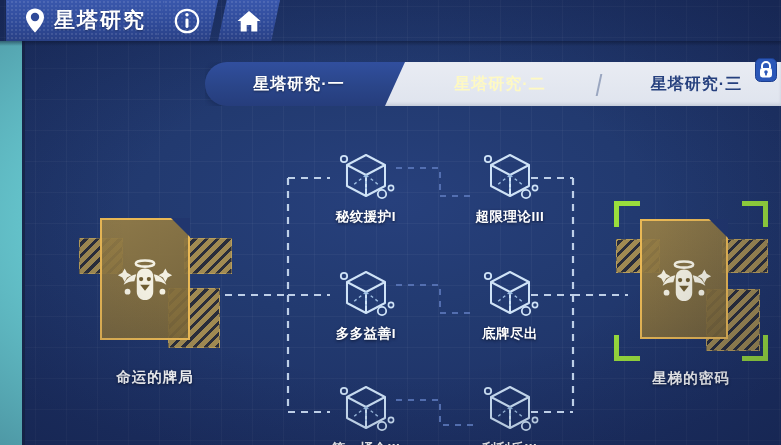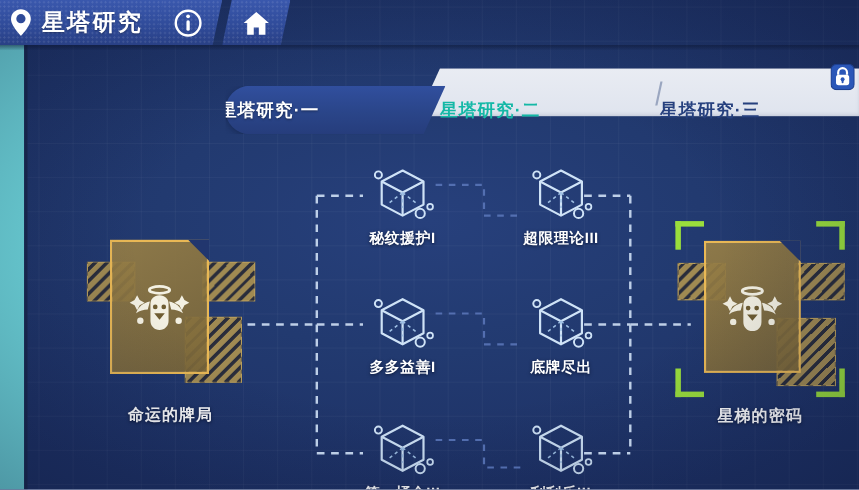--- a/index.html
+++ b/index.html
@@ -39,21 +39,21 @@
     background: #6fd8dd;
   }
   .left-strip-edge {
     position: absolute;
     left: 22px; top: 41px; width: 3px; height: 404px;
     background: #19284f;
   }
 
   
   .header {
-    position: absolute; left: 0; top: 0;
+    position: absolute; left: 16px; top: 0;
     width: 699px; height: 41px;
     z-index: 20;
   }
   .header-plate {
     position: absolute; left: -10px; top: 0;
     width: 205px; height: 41px;
     background: linear-gradient(180deg, #3a58ad 0%, #2f4a98 60%, #294085 100%);
     clip-path: polygon(0 0, 100% 0, 88% 100%, 0 100%);
   }
   .header-plate::after {
@@ -104,22 +104,22 @@
     z-index: 19;
   }
 
   
   .tabbar {
     position: absolute; left: 0; top: 62px;
     width: 781px; height: 44px;
     z-index: 15;
   }
   .tab {
-    position: absolute; top: 16px; height: 44px;
-    display: flex; align-items: center; 
+    position: absolute; top: 0; height: 44px;
+    display: flex; align-items: center; justify-content: center;
     font-size: 16px; font-weight: bold; letter-spacing: 1px;
     white-space: nowrap;
   }
   .tab-inactive-bg {
     position: absolute; left: 380px; top: 0;
     width: 401px; height: 44px;
     background: linear-gradient(180deg, #e9ecf3 0%, #dfe4ee 100%);
     clip-path: polygon(5% 0, 100% 0, 100% 100%, 0 100%);
     box-shadow: inset 0 -2px 3px rgba(120,130,160,0.25);
   }
@@ -128,21 +128,21 @@
     background: linear-gradient(180deg, #314f9e 0%, #2a4589 55%, #263d7c 100%);
     border-radius: 22px 0 0 22px;
     clip-path: polygon(0 0, 100% 0, 90% 100%, 0 100%);
     color: #ffffff;
     text-shadow: 0 1px 2px rgba(0,0,0,0.4);
     box-shadow: 0 2px 6px rgba(10,20,50,0.35);
   }
   .tab-active span { transform: translateX(-6px); }
   .tab-two {
     left: 400px; width: 200px;
-    color: #14b8a6;
+    color: #fef9c3;
   }
   .tab-three {
     left: 600px; width: 193px;
     color: #26407e;
   }
   .tab-divider {
     position: absolute; left: 598px; top: 12px;
     width: 2px; height: 22px;
     background: #9aa6c0;
     transform: skewX(-12deg);

